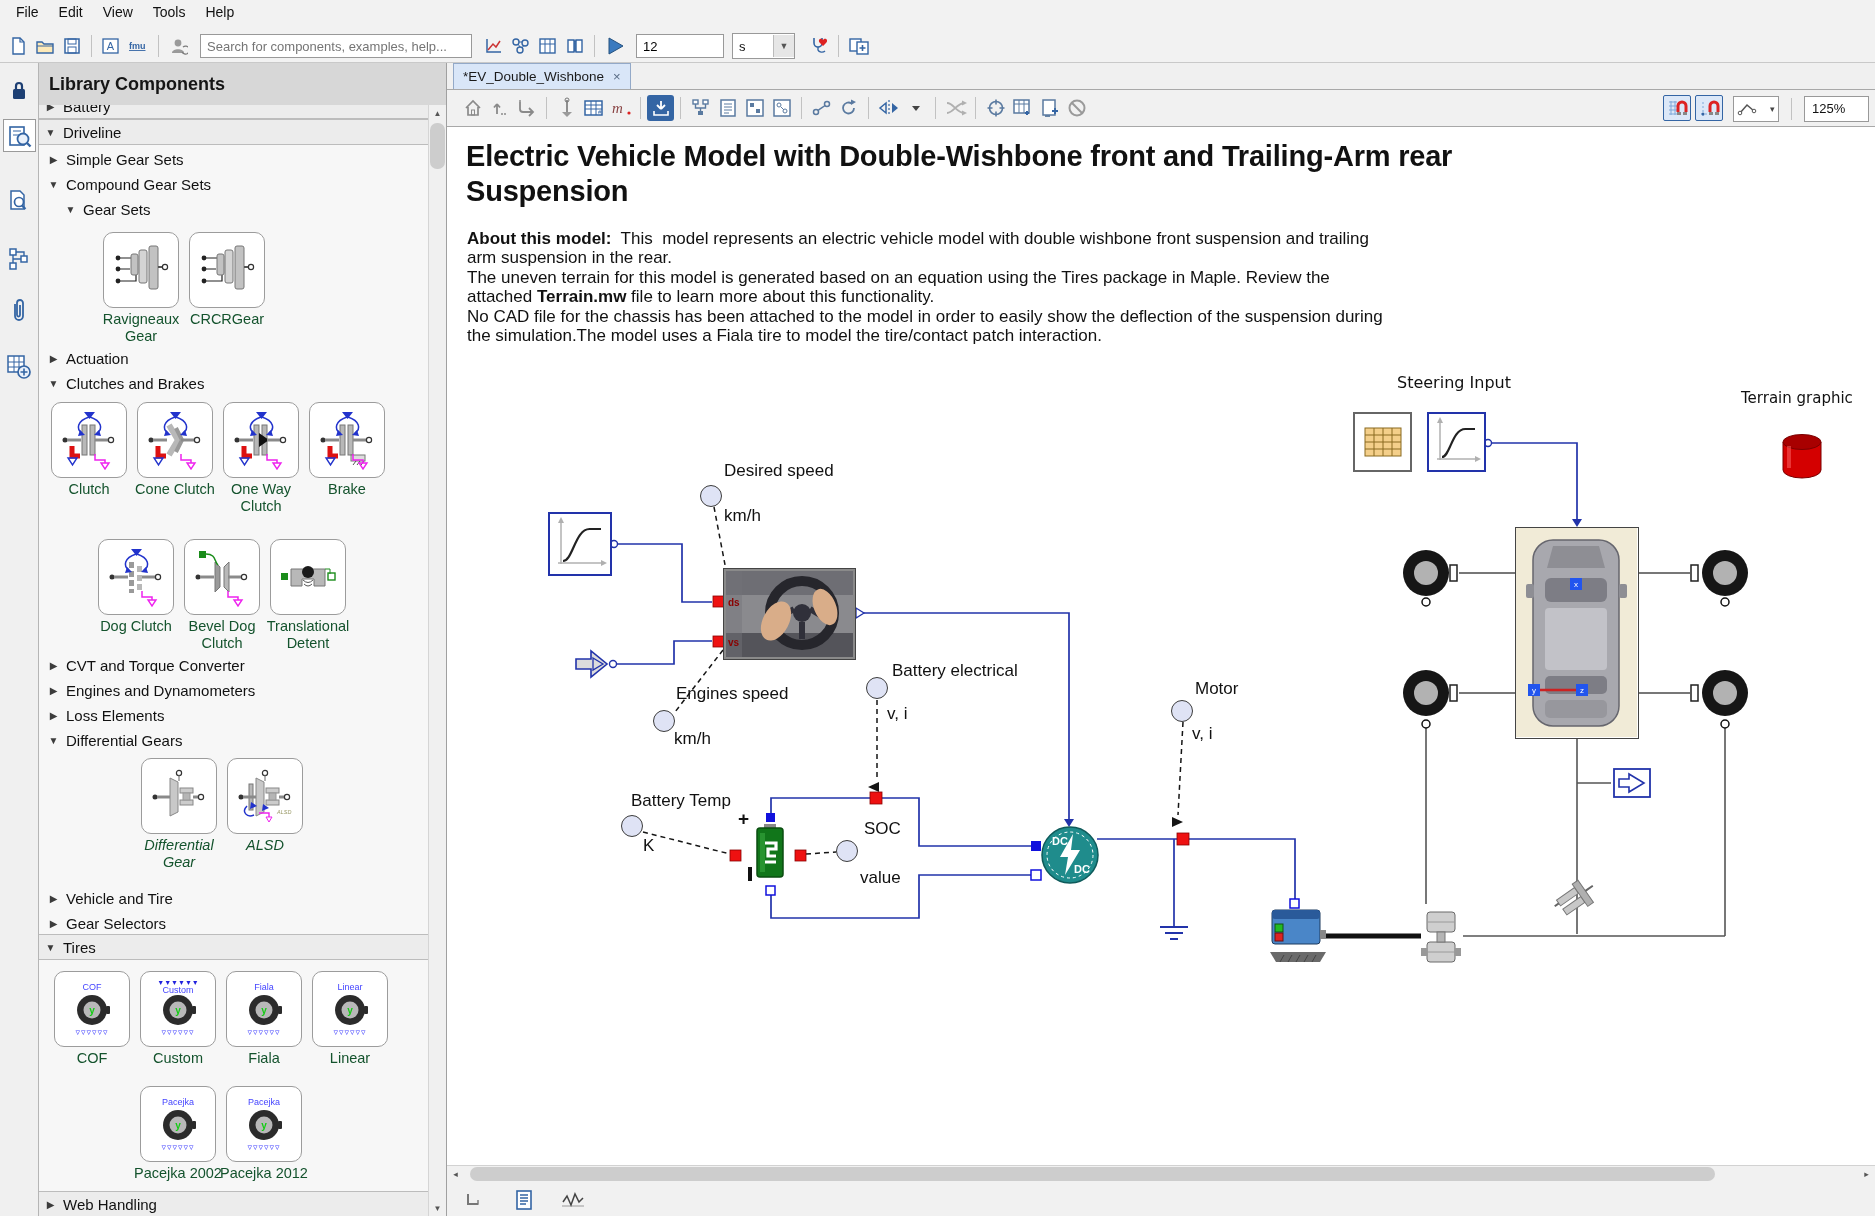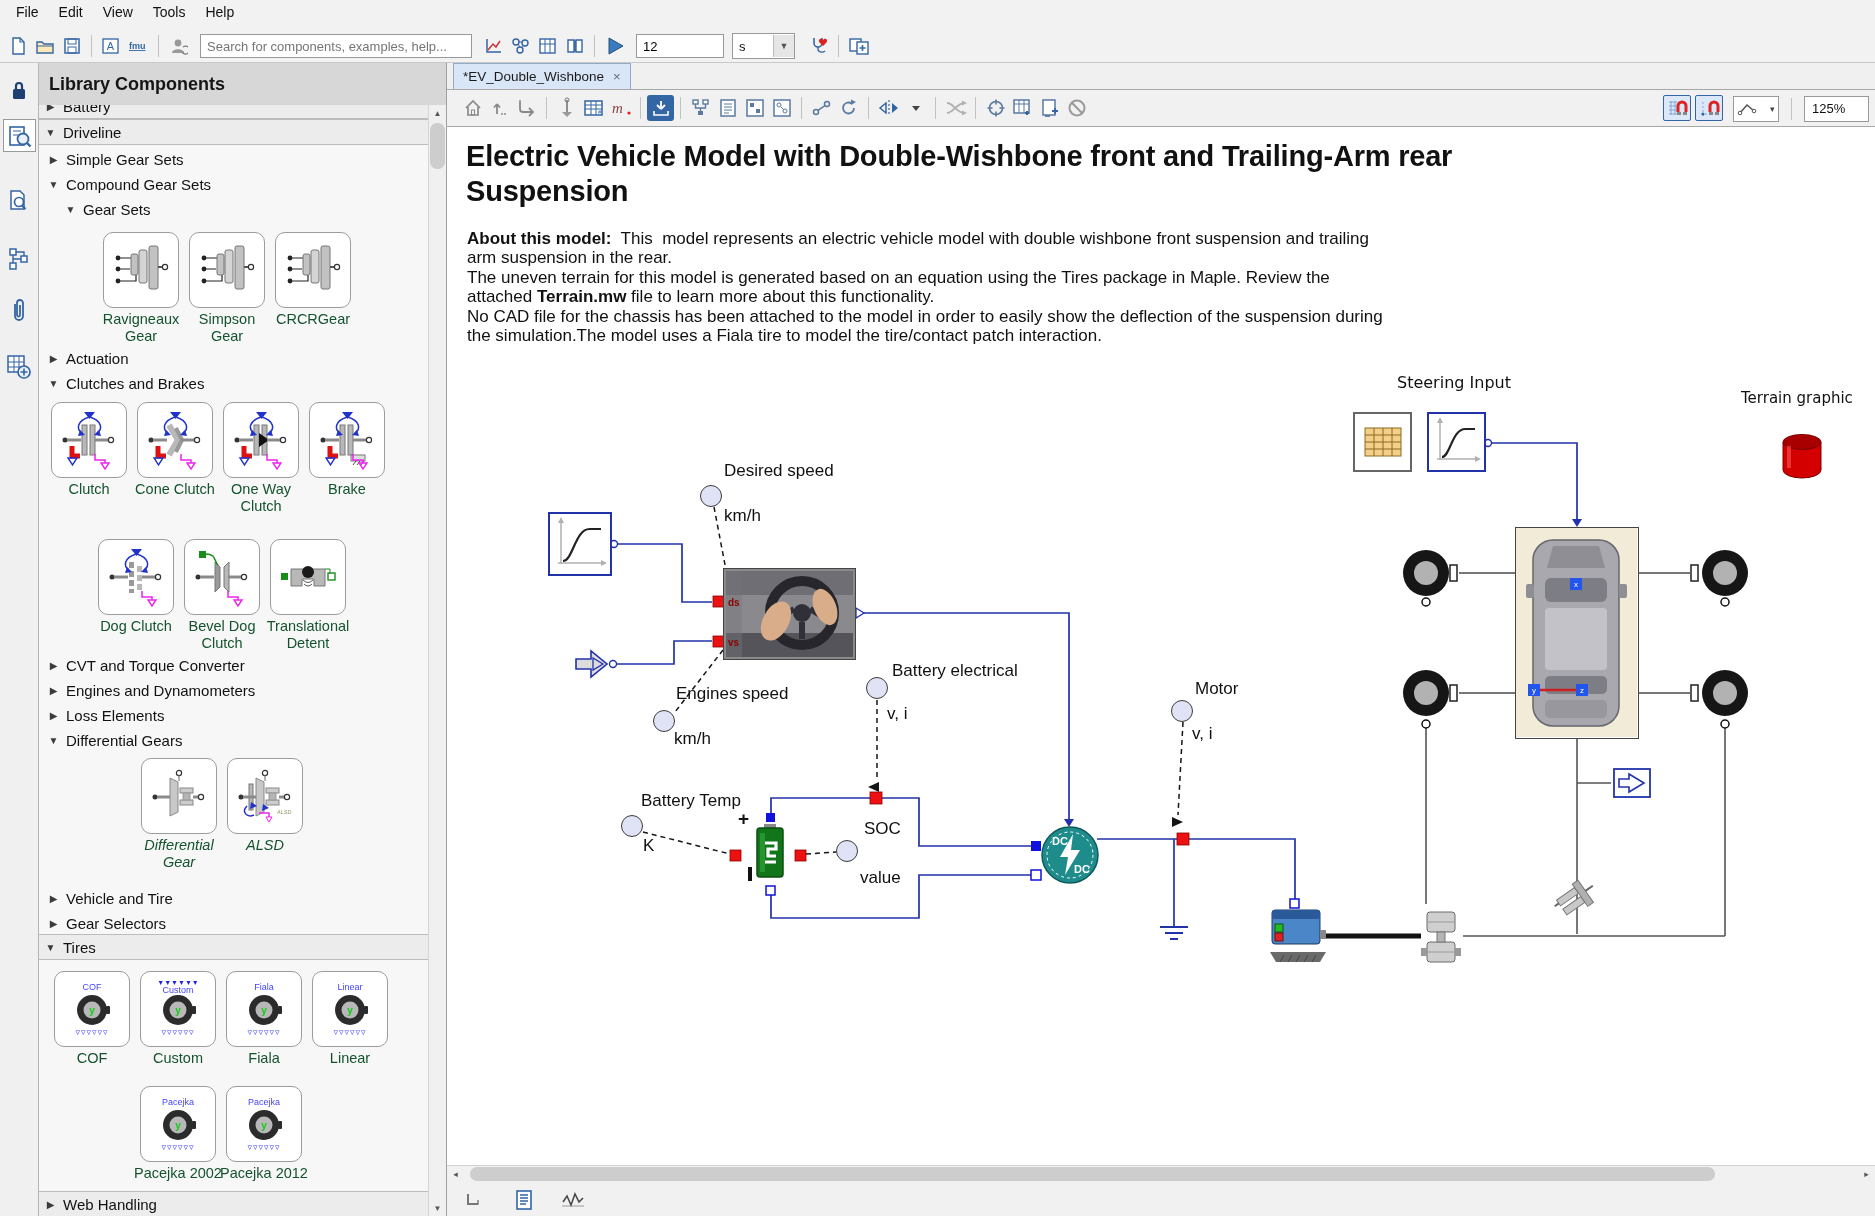--- a/index.html
+++ b/index.html
@@ -274,36 +274,20 @@
                   <circle cx="7" cy="27" r="2.4" fill="#222"></circle>
                   <circle cx="7" cy="39" r="2.4" fill="#222"></circle>
                   <path d="M9,16 H21 M9,27 H19 M9,39 H25 V32" stroke="#222" fill="none" stroke-width="1.2"></path>
                   <rect x="20" y="12" width="7" height="21" rx="2" fill="#c2c2c2" stroke="#777"></rect>
                   <rect x="28" y="8" width="8" height="33" rx="2" fill="#d4d4d4" stroke="#777"></rect>
                   <rect x="38" y="4" width="9" height="43" rx="2" fill="#c2c2c2" stroke="#777"></rect>
                   <path d="M47,25 H52" stroke="#555" stroke-width="2"></path>
                   <circle cx="54" cy="25" r="2.6" fill="#fff" stroke="#333" stroke-width="1.2"></circle>
                 </svg>
               </div>
-              <div class="tile-label">Simpson Gear</div>
-            </div>
-            <div class="tile-item">
-              <div class="tile">
-                <svg width="60" height="56" viewBox="0 0 60 56">
-                  <circle cx="7" cy="16" r="2.4" fill="#222"></circle>
-                  <circle cx="7" cy="27" r="2.4" fill="#222"></circle>
-                  <circle cx="7" cy="39" r="2.4" fill="#222"></circle>
-                  <path d="M9,16 H21 M9,27 H19 M9,39 H25 V32" stroke="#222" fill="none" stroke-width="1.2"></path>
-                  <rect x="20" y="12" width="7" height="21" rx="2" fill="#c2c2c2" stroke="#777"></rect>
-                  <rect x="28" y="8" width="8" height="33" rx="2" fill="#d4d4d4" stroke="#777"></rect>
-                  <rect x="38" y="4" width="9" height="43" rx="2" fill="#c2c2c2" stroke="#777"></rect>
-                  <path d="M47,25 H52" stroke="#555" stroke-width="2"></path>
-                  <circle cx="54" cy="25" r="2.6" fill="#fff" stroke="#333" stroke-width="1.2"></circle>
-                </svg>
-              </div>
               <div class="tile-label">CRCRGear</div>
             </div>
           </div>
           <div class="lib-row" style="padding-left: 9px; margin-top: 4px;">
             <span class="tri">▶</span>
             <span>Actuation</span>
           </div>
           <div class="lib-row" style="padding-left: 9px; margin-top: 4px;">
             <span class="tri">▼</span>
             <span>Clutches and Brakes</span>
@@ -1010,21 +994,21 @@
         <div class="probe" style="left:206px;top:583px"></div>
         <div class="probe" style="left:174px;top:688px"></div>
         <div class="probe" style="left:389px;top:713px"></div>
         <div class="probe" style="left:419px;top:550px"></div>
         <div class="probe" style="left:724px;top:573px"></div>
 
         <div class="dlabel" style="left:277px;top:334px">Desired speed</div>
         <div class="dlabel" style="left:277px;top:379px">km/h</div>
         <div class="dlabel" style="left:229px;top:557px">Engines speed</div>
         <div class="dlabel" style="left:227px;top:602px">km/h</div>
-        <div class="dlabel" style="left:194px;top:664px">Battery Temp</div>
+        <div class="dlabel" style="left:184px;top:664px">Battery Temp</div>
         <div class="dlabel" style="left:196px;top:709px">K</div>
         <div class="dlabel" style="left:417px;top:692px">SOC</div>
         <div class="dlabel" style="left:413px;top:741px">value</div>
         <div class="dlabel" style="left:445px;top:534px">Battery electrical</div>
         <div class="dlabel" style="left:440px;top:577px">v, i</div>
         <div class="dlabel" style="left:748px;top:552px">Motor</div>
         <div class="dlabel" style="left:745px;top:597px">v, i</div>
 
         <div class="portlabel" style="left:281px;top:470px">ds</div>
         <div class="portlabel" style="left:281px;top:510px">vs</div>

